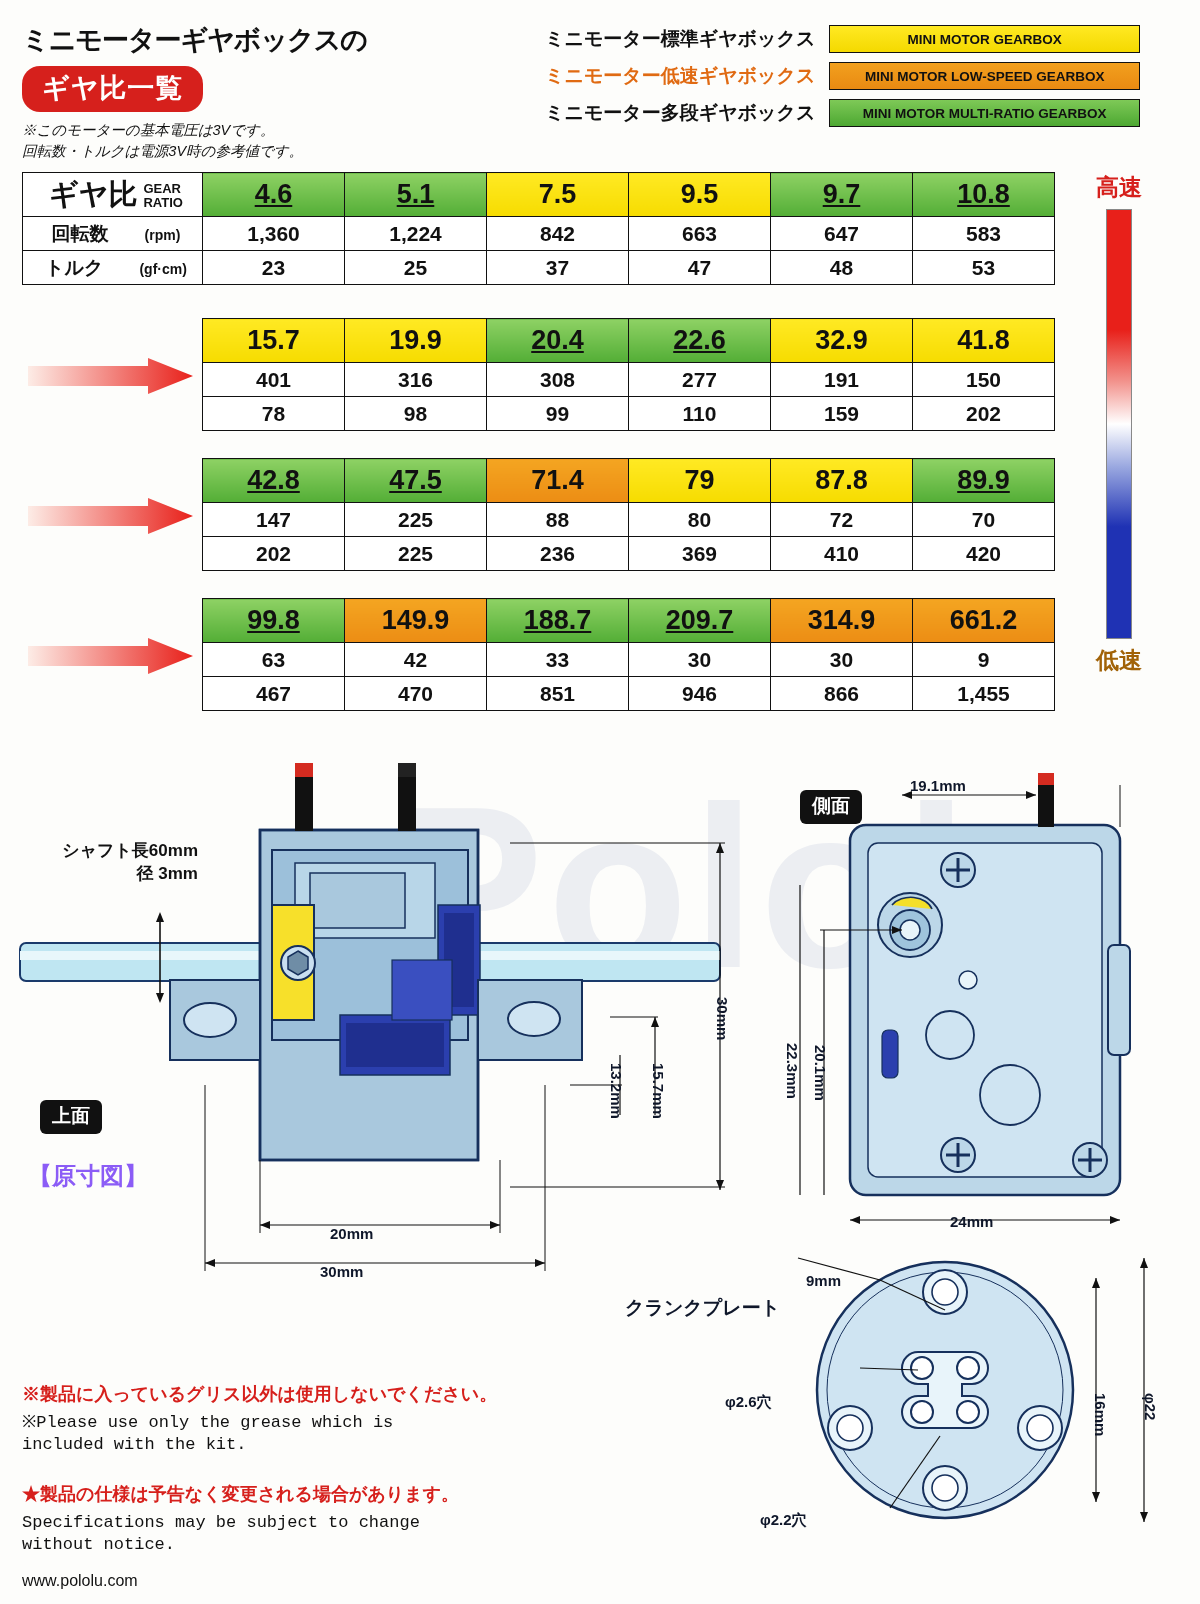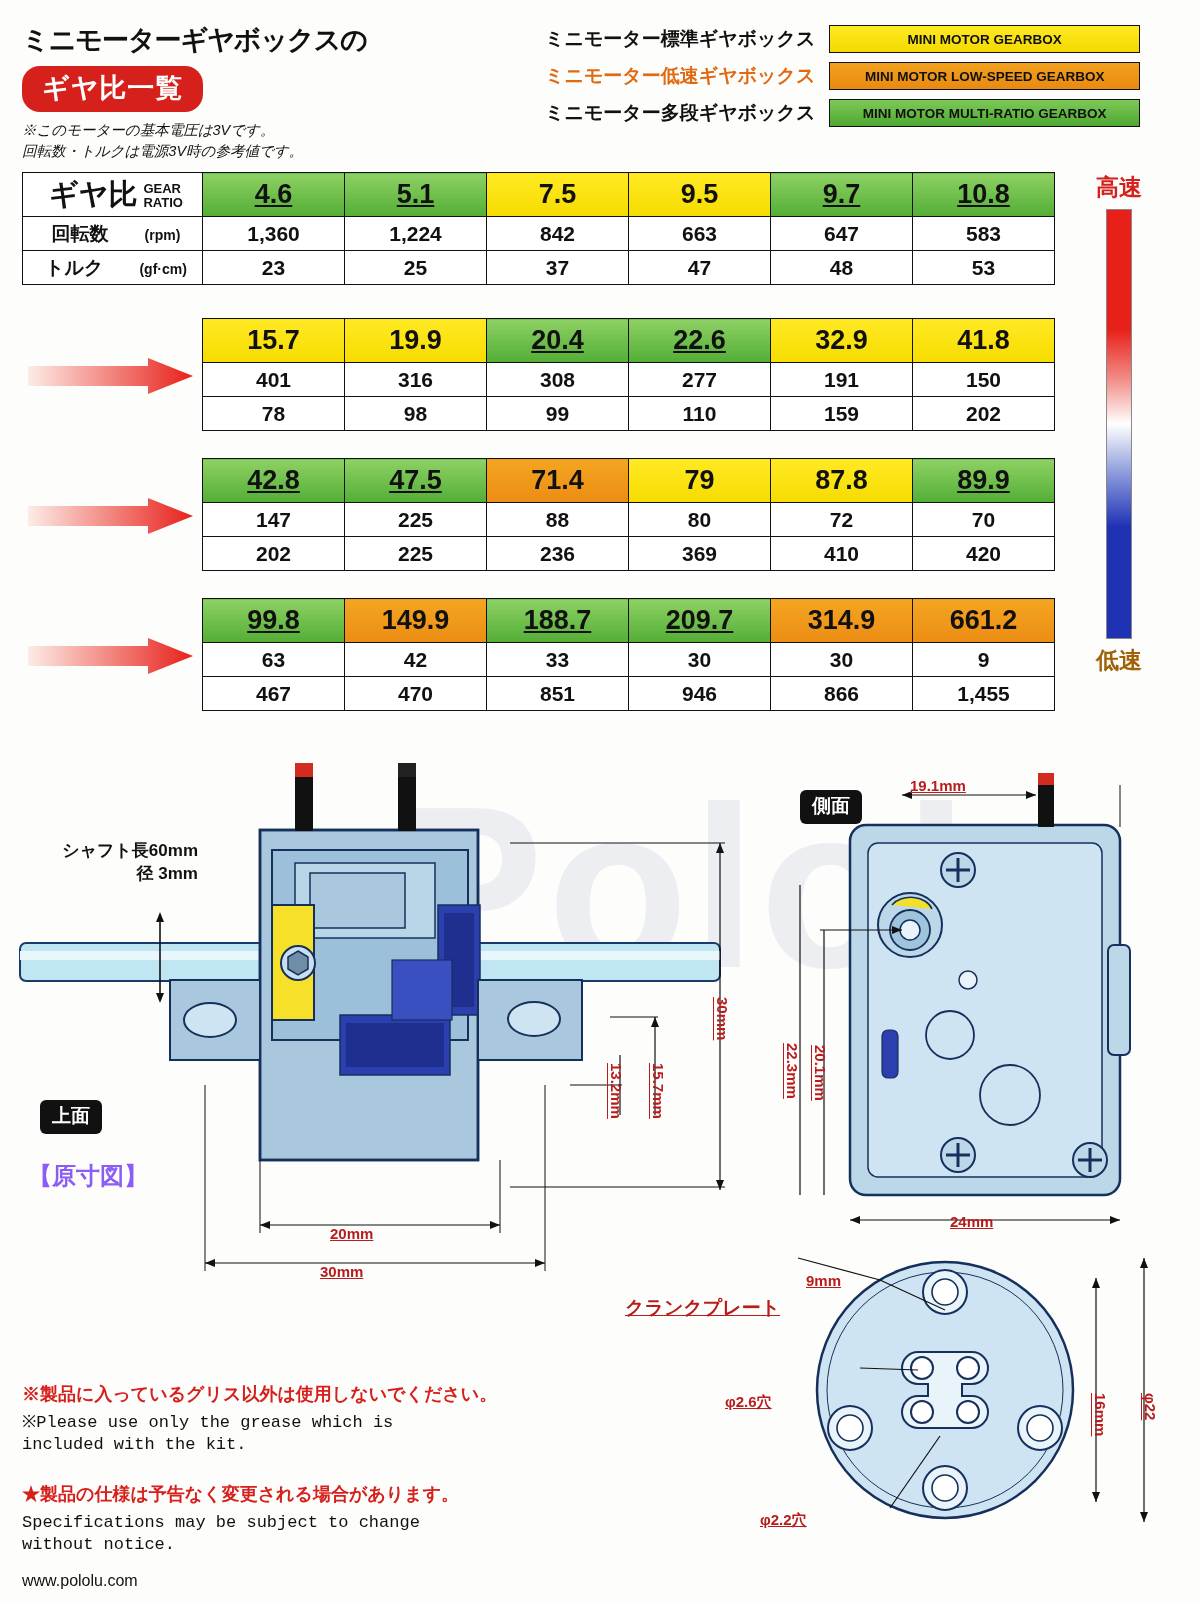--- a/index.html
+++ b/index.html
@@ -70,21 +70,21 @@
 
   
   .draw { position:absolute; left:0; top:745px; width:1200px; height:700px; }
   .wm { position:absolute; left:390px; top:10px; font-size:230px; color:#eceef2; font-weight:bold; letter-spacing:4px; }
 
   .tag {
     position:absolute; background:#111; color:#fff; font-size:19px; font-weight:bold;
     padding:3px 12px 5px 12px; border-radius:6px;
   }
   .redtag { position:absolute; color:#8b5cf6; font-size:24px; font-weight:bold; }
-  .dimtxt { position:absolute; font-size:15px; font-weight:bold; color:#b91c1c;text-decoration:underline; }
+  .dimtxt { position:absolute; font-size:15px; font-weight:bold; color:#0f172a; }
   .dimtxt.vert { writing-mode:vertical-rl; text-orientation:mixed; }
   .shaftnote { position:absolute; font-size:17px; font-weight:bold; line-height:1.35; text-align:right; }
 
   
   .foot { position:absolute; left:22px; }
   .foot-red { color:#d6201c; font-size:18px; font-weight:bold; }
   .foot-blk { font-size:17px; line-height:1.3;font-family:Liberation Mono, monospace; }
   .url { position:absolute; left:22px; top:1572px; font-size:16px; color:#111; }
 
   svg { overflow:visible; }

